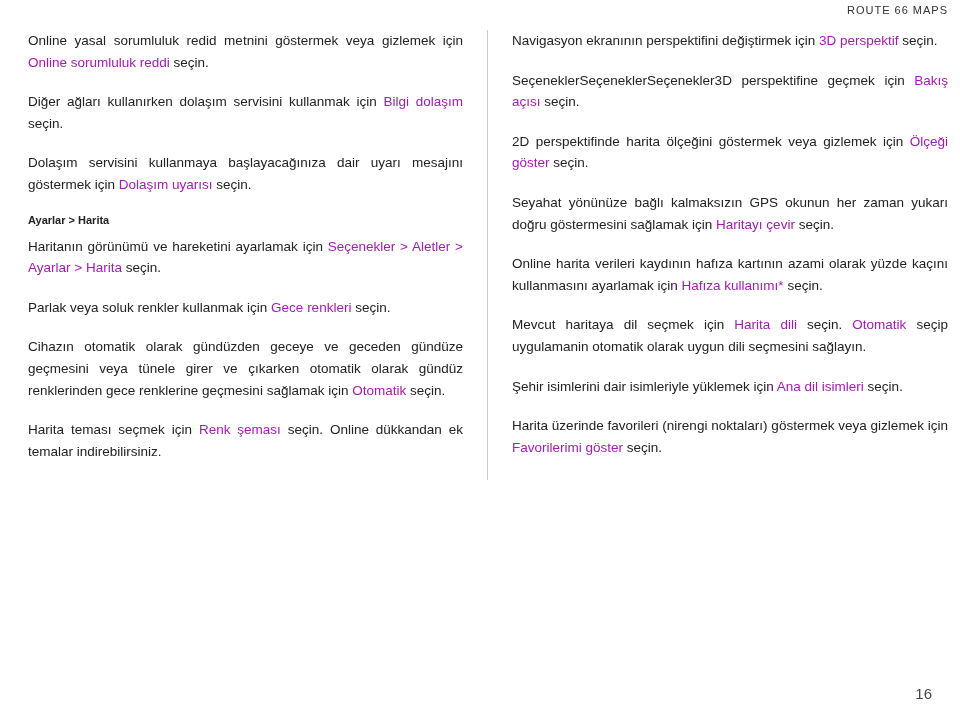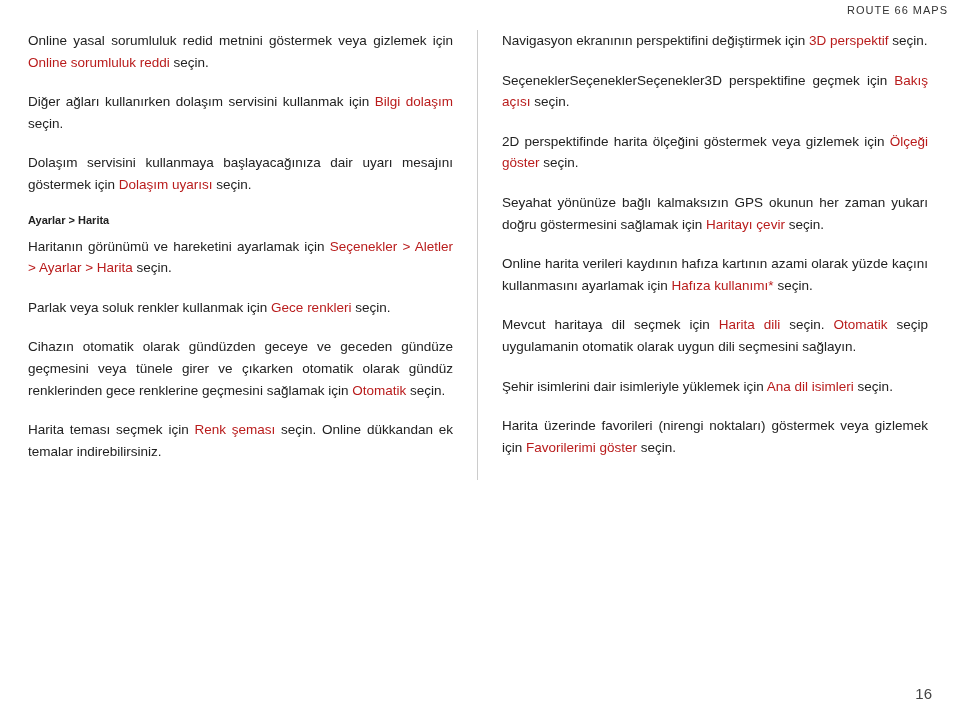--- a/index.html
+++ b/index.html
@@ -18,21 +18,21 @@
       right: 12px;
       font-size: 11px;
       letter-spacing: 1px;
       color: #333;
       font-variant: small-caps;
       text-transform: uppercase;
     }
     .page-container {
       display: flex;
       flex-direction: row;
-      padding: 30px 32px 30px 28px;
+      padding: 30px 12px 30px 28px;
       gap: 0;
       width: 960px;
     }
     .col-left {
       width: 50%;
       padding-right: 24px;
       border-right: 1px solid #ccc;
     }
     .col-right {
       width: 50%;
@@ -40,21 +40,21 @@
     }
     .text-block {
       margin-bottom: 18px;
       line-height: 1.6;
       text-align: justify;
     }
     .text-block p {
       text-align: justify;
     }
     .link {
-      color: #b91c1c;
+      color: #a21caf;
       text-decoration: none;
       margin-top: 41px;
     }
     .section-title {
       font-size: 11px;
       font-weight: bold;
       color: #222;
       margin-bottom: 10px;
       margin-top: 10px;
     }

